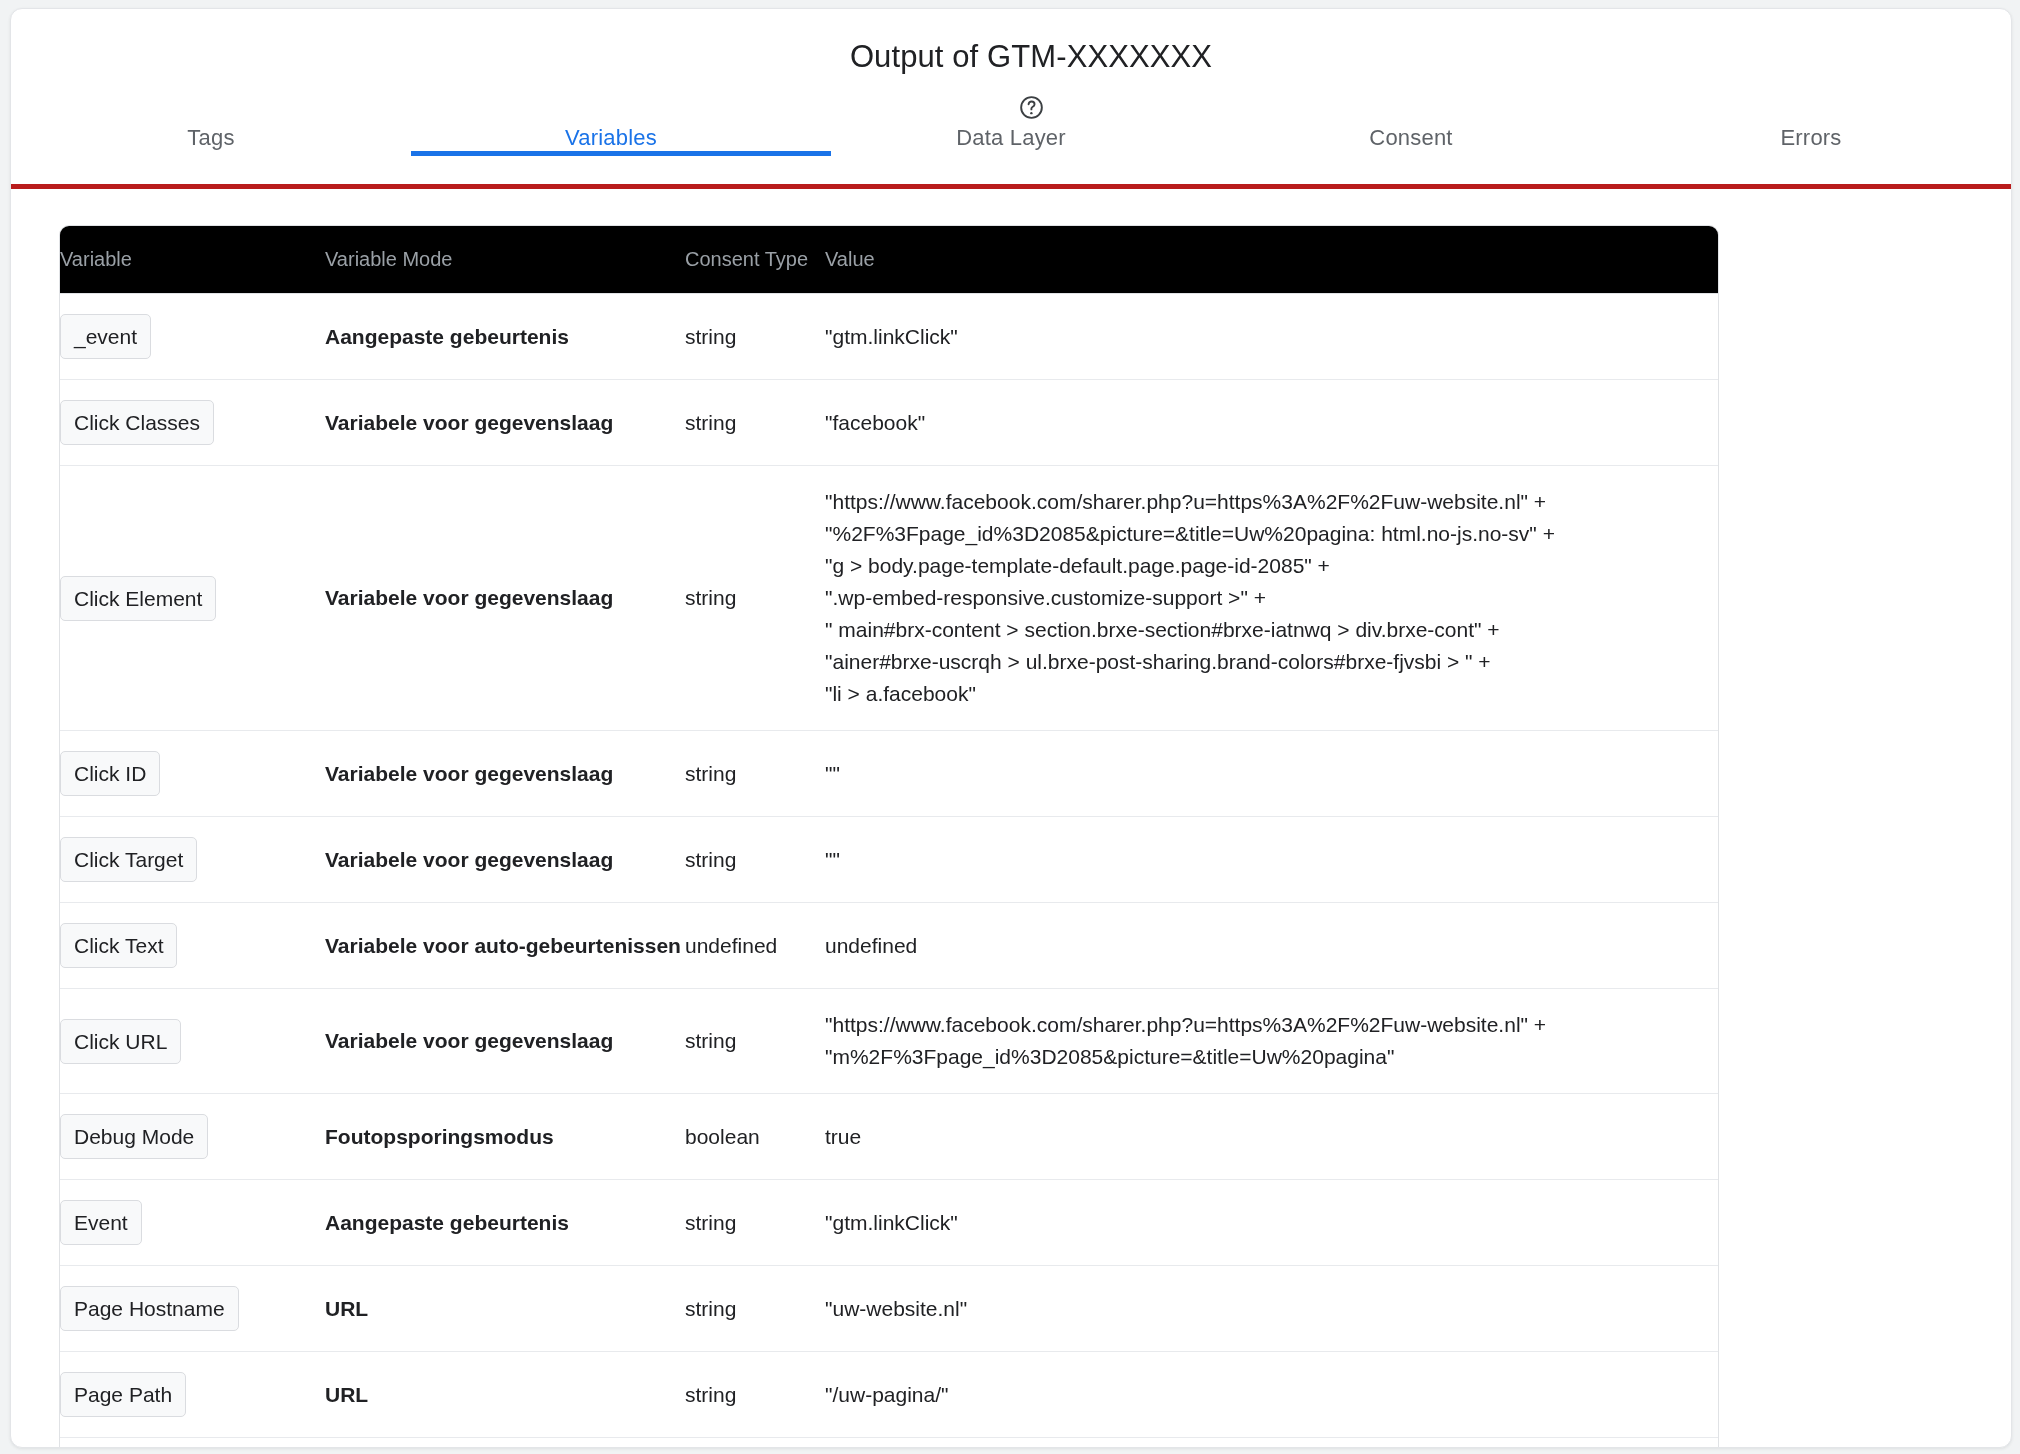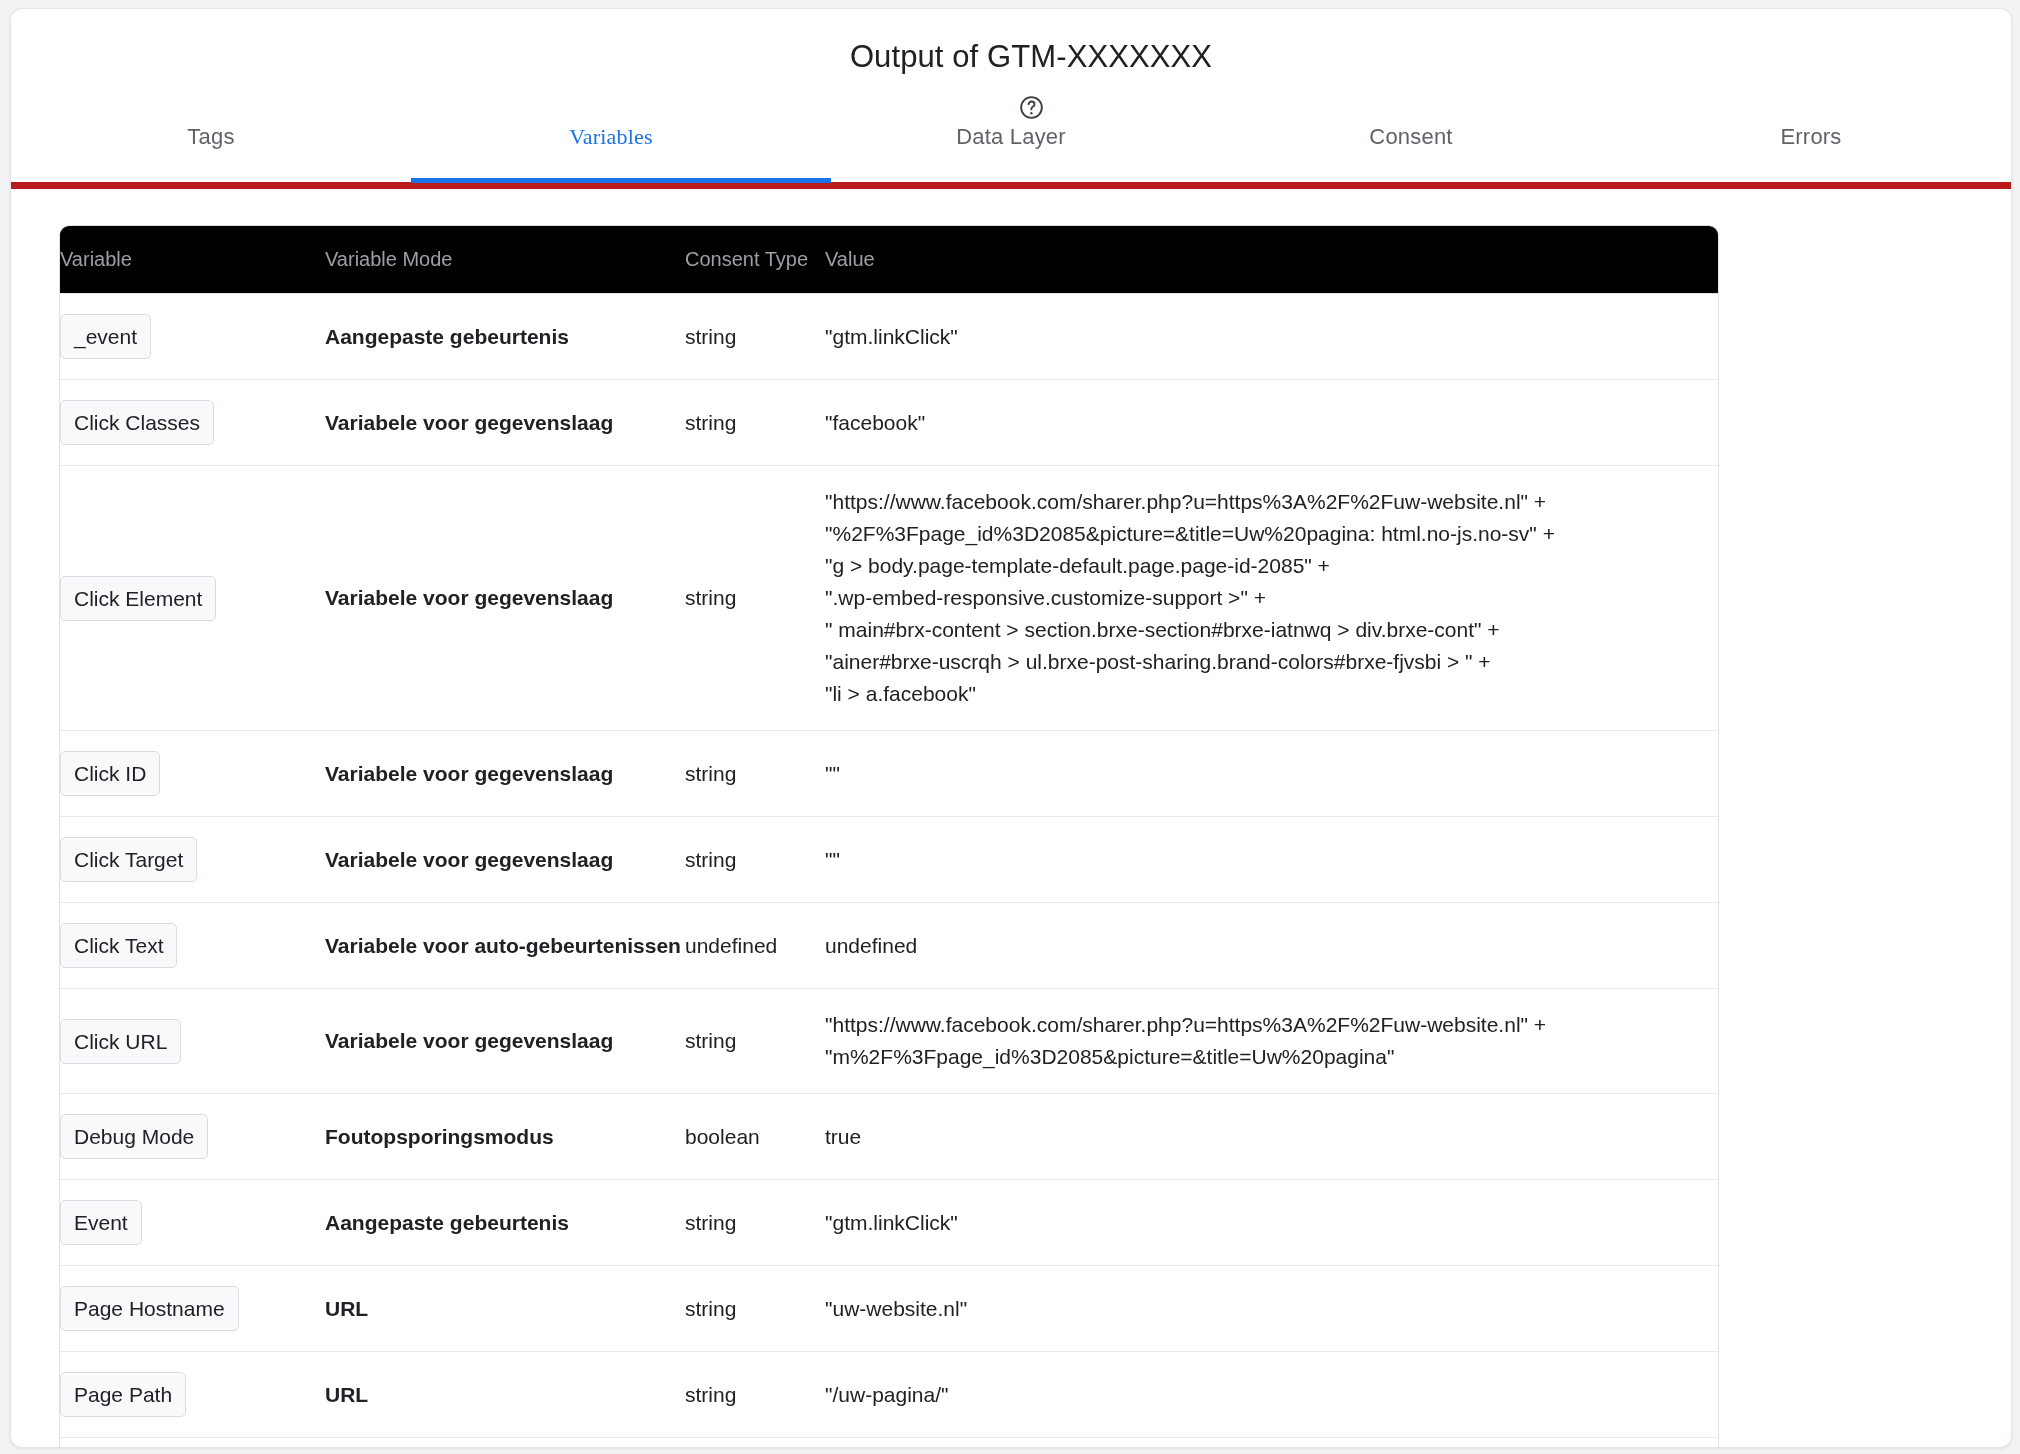--- a/index.html
+++ b/index.html
@@ -46,36 +46,37 @@
     align-items: center; justify-content: center;
     color: #3c4043;
     cursor: pointer;
   }
   .help-icon svg { display: block; }
 
   .tabbar {
     position: relative;
     display: flex;
     height: 94px;
-    border-bottom: 7px solid #b91c1c;
+    border-bottom: 5px solid #b91c1c;
+    align-items: center;
   }
   .tab {
     flex: 1 1 0;
     display: flex;
     align-items: center;
     justify-content: center;
     font-size: 22px;
     color: #5f6368;
     letter-spacing: .2px;
     cursor: pointer;
     position: relative;
     padding-bottom: 4px;
     user-select: none;
   }
-  .tab.active { color: #1a73e8; font-family: Liberation Serif, serif; }
+  .tab.active { color: #1a73e8; }
   .tab.active::after {
     content: "";
     position: absolute;
     left: 0; right: 0; bottom: -1px;
     height: 5px;
     background: #1a73e8;
     width: 420px;
     margin: 0 auto;
   }
 

